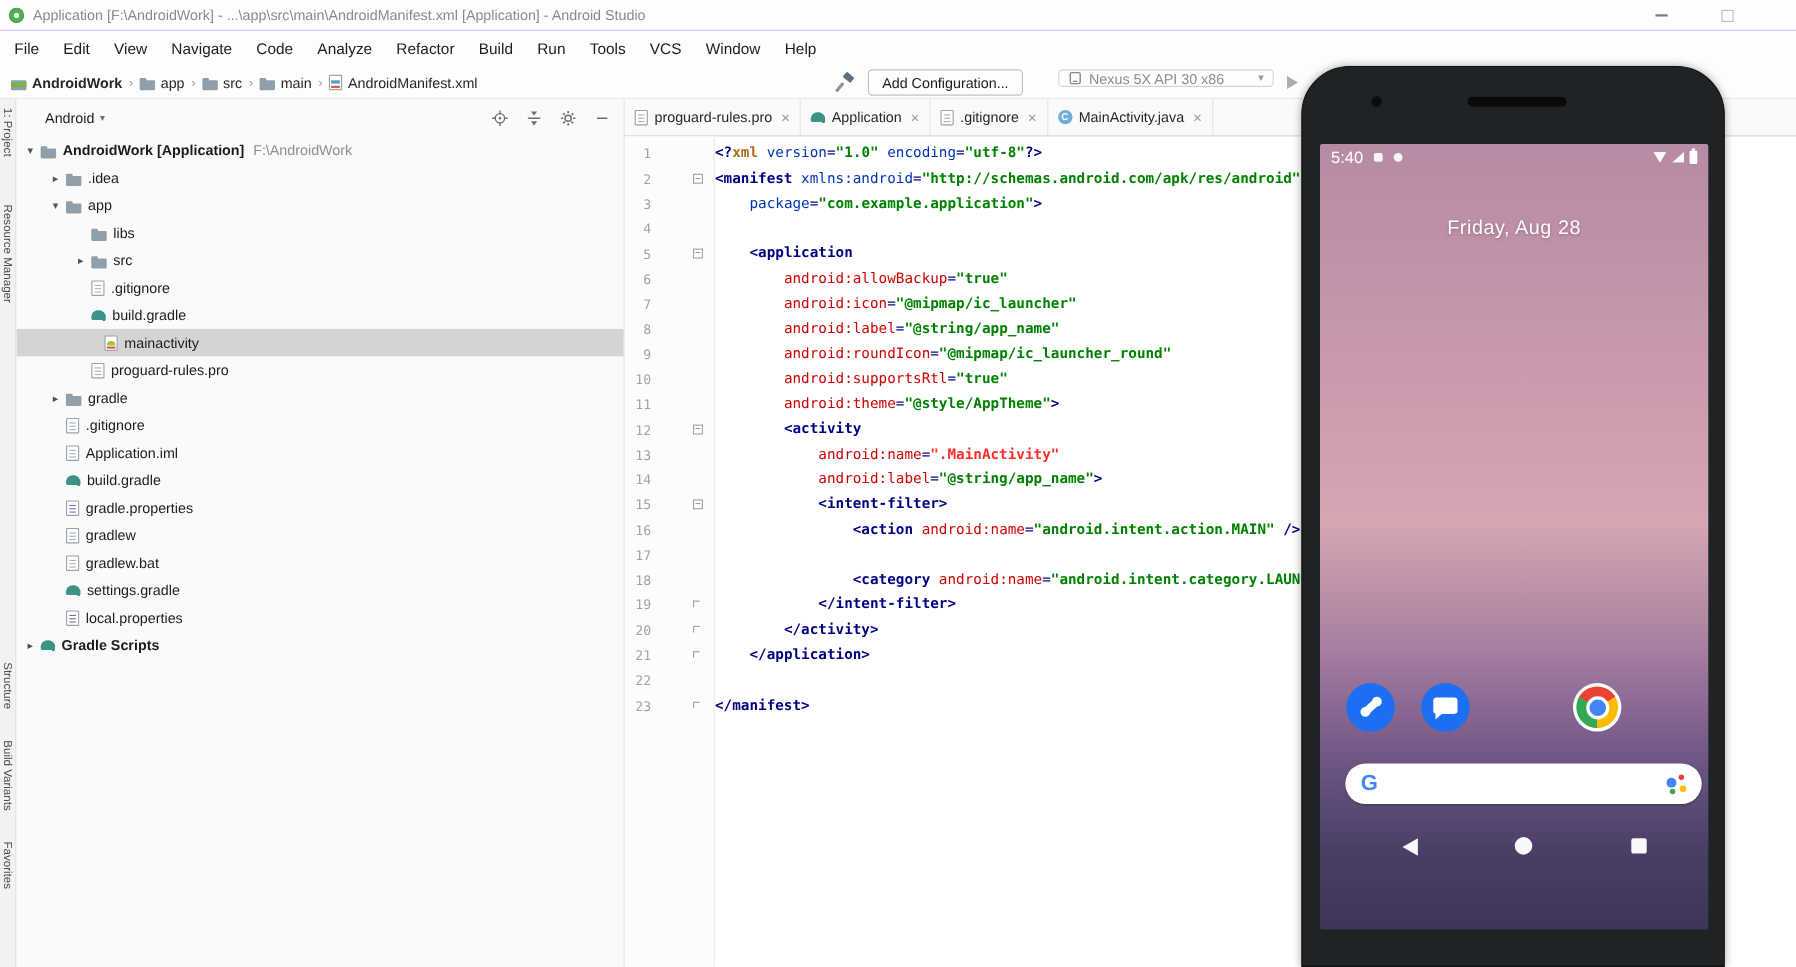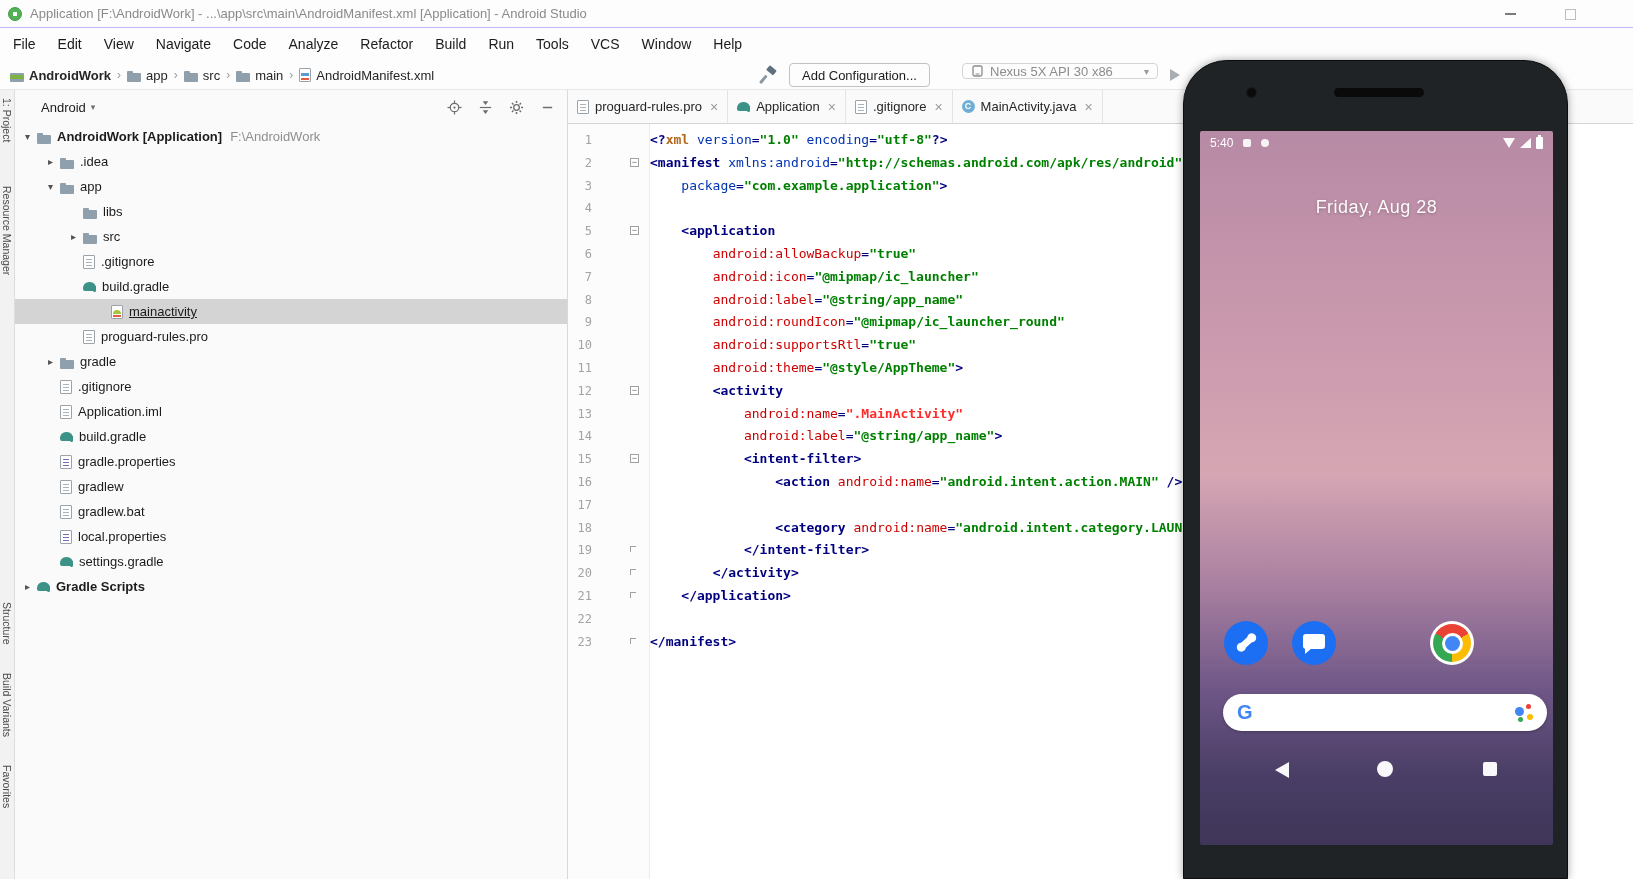--- a/index.html
+++ b/index.html
@@ -124,21 +124,21 @@
   .phone { position:absolute; left:1183px; top:60px; width:385px; height:819px; z-index:10;
     background:#202325; border:1px solid #0c0d0e; border-radius:44px 44px 0 0;
     box-shadow:0 0 8px rgba(0,0,0,.35); }
   .cam { position:absolute; left:62px; top:26px; width:11px; height:11px; border-radius:50%;
     background:#0a0a0a; box-shadow:inset 0 0 2px #2e3b46; }
   .speaker { position:absolute; left:150px; top:27px; width:90px; height:9px; border-radius:5px; background:#0a0a0a; }
   .screen { position:absolute; left:16px; top:70px; width:353px; height:714px; border-radius:2px; overflow:hidden;
     background:linear-gradient(180deg,#b78aa5 0%,#cb9aae 30%,#d6a6b3 48%,#a87fa0 64%,#6f5787 78%,#4a3e66 90%,#3e3558 100%); }
   .statusbar { position:absolute; left:0; top:0; right:0; height:24px; display:flex; align-items:center;
     padding:0 10px; color:#fff; }
-  .sb-time { font-size:12px; }
+  .sb-time { font-size:15px; }
   .sb-note { width:8px; height:8px; border-radius:2px; background:rgba(255,255,255,.9); margin-left:10px; }
   .sb-note.round { border-radius:50%; }
   .sb-right { margin-left:auto; display:flex; align-items:center; gap:5px; }
   .sb-wifi { width:12px; height:10px; background:#fff; clip-path:polygon(50% 100%, 0 0, 100% 0); opacity:.95; }
   .sb-signal { width:11px; height:10px; background:#fff; clip-path:polygon(0 100%, 100% 0, 100% 100%); opacity:.95; }
   .sb-batt { width:7px; height:12px; background:#fff; border-radius:1px; position:relative; }
   .sb-batt::before { content:""; position:absolute; left:2px; top:-2px; width:3px; height:2px; background:#fff; }
   .lock-date { position:absolute; left:0; top:66px; right:0; text-align:center; color:rgba(255,255,255,.96);
     font-size:18px; letter-spacing:.5px; text-shadow:0 1px 3px rgba(0,0,0,.25); }
   .dock { position:absolute; left:0; top:490px; right:0; height:46px; }
@@ -336,21 +336,21 @@
       <div class="tree-row" style="padding-left: 52px;">
         <span class="chev"></span>
         <span class="ic ic-file"></span>
         <span class="tree-label">.gitignore</span>
       </div>
       <div class="tree-row" style="padding-left: 52px;">
         <span class="chev"></span>
         <span class="ic ic-gradle"></span>
         <span class="tree-label">build.gradle</span>
       </div>
-      <div class="tree-row selected" style="padding-left: 80px; text-decoration: underline;">
+      <div class="tree-row selected" style="padding-left: 64px;">
         <span class="chev"></span>
         <span class="ic ic-android-file"></span>
         <span class="tree-label">mainactivity</span>
       </div>
       <div class="tree-row" style="padding-left: 52px;">
         <span class="chev"></span>
         <span class="ic ic-file"></span>
         <span class="tree-label">proguard-rules.pro</span>
       </div>
       <div class="tree-row" style="padding-left: 29px;">
@@ -383,27 +383,27 @@
         <span class="ic ic-file"></span>
         <span class="tree-label">gradlew</span>
       </div>
       <div class="tree-row" style="padding-left: 29px;">
         <span class="chev"></span>
         <span class="ic ic-file"></span>
         <span class="tree-label">gradlew.bat</span>
       </div>
       <div class="tree-row" style="padding-left: 29px;">
         <span class="chev"></span>
+        <span class="ic ic-gradle"></span>
+        <span class="tree-label">settings.gradle</span>
+      </div>
+      <div class="tree-row" style="padding-left: 29px;">
+        <span class="chev"></span>
         <span class="ic ic-properties"></span>
         <span class="tree-label">local.properties</span>
-      </div>
-      <div class="tree-row" style="padding-left: 29px;">
-        <span class="chev"></span>
-        <span class="ic ic-gradle"></span>
-        <span class="tree-label">settings.gradle</span>
       </div>
       <div class="tree-row" style="padding-left: 6px;">
         <span class="chev">▸</span>
         <span class="ic ic-gradle"></span>
         <span class="tree-label bold">Gradle Scripts</span>
       </div>
     </div>
 </div>
 
 <div class="editor">

